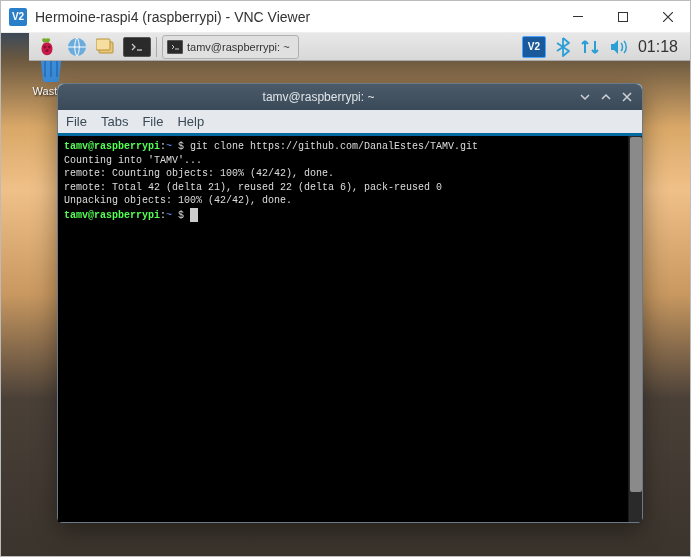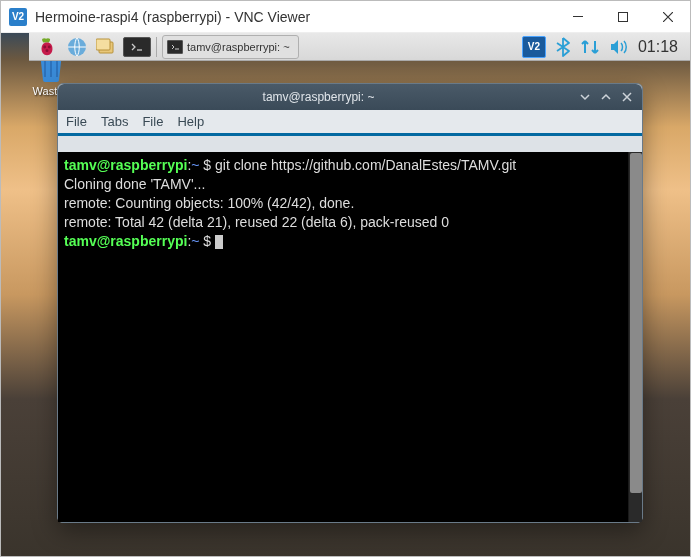--- a/index.html
+++ b/index.html
@@ -30,21 +30,21 @@
 
 .wasteb { position: absolute; left: 25px; top: 12px; text-align: center; z-index: 1; width: 50px; }
 .wasteb-icon { width: 36px; height: 38px; margin: 0 auto 2px; }
 .wasteb-label { color: #fff; font-size: 11px; text-shadow: 1px 1px 2px rgba(0,0,0,0.8); }
 
 .term-window { position: absolute; left: 56px; top: 50px; width: 586px; height: 440px; background: #dde2e7; border-radius: 6px; box-shadow: 0 8px 24px rgba(0,0,0,0.4); display: flex; flex-direction: column; z-index: 2; border: 1px solid #6a7a88; }
 .term-titlebar { height: 26px; background: linear-gradient(to bottom, #4a5a68, #3a4a58); border-radius: 6px 6px 0 0; display: flex; align-items: center; padding: 0 6px; color: #e0e5ea; font-size: 12px; }
 .term-title { flex: 1; text-align: center; }
 .term-wbtn { width: 18px; height: 18px; margin-left: 3px; display: flex; align-items: center; justify-content: center; font-size: 11px; color: #d0d5da; border-radius: 2px; }
 .term-menubar { height: 26px; background: #e5e9ed; display: flex; align-items: center; padding: 0 8px; gap: 14px; font-size: 13px; color: #3a4a55; border-bottom: 3px solid #0369a1; }
-.term-body { flex: 1; background: #000; font-family: Liberation Sans, sans-serif; font-size: 14px; line-height: 1.35; padding: 4px 6px; color: #ddd; overflow: hidden; position: relative; margin-top: 16px; }
+.term-body { flex: 1; background: #000; font-family: Liberation Mono, monospace; font-size: 10px; line-height: 1.35; padding: 4px 6px; color: #ddd; overflow: hidden; position: relative; }
 .term-scroll { position: absolute; right: 0; top: 0; bottom: 0; width: 14px; background: #2a2a2a; border-left: 1px solid #1a1a1a; }
 .term-thumb { width: 12px; margin: 1px; height: 92%; background: #8a8a8a; border-radius: 2px; }
 .green { color: #55ff55; font-weight: bold; }
 .blue { color: #6a9aff; }
 .cursor { display: inline-block; width: 8px; height: 14px; background: #ccc; vertical-align: middle; }
 </style>
 </head>
 <body>
 
 <div class="win-frame">
@@ -165,23 +165,24 @@
         </div>
       </div>
       <div class="term-menubar">
         <span>File</span>
         <span>Tabs</span>
         <span>File</span>
         <span>Help</span>
       </div>
       <div class="term-body">
         <div><span class="green">tamv@raspberrypi</span><span>:</span><span class="blue">~</span><span> $ </span><span>git clone https://github.com/DanalEstes/TAMV.git</span></div>
-        <div>Cloning done 'TAMV'...</div>
+        <div>Counting into 'TAMV'...</div>
         <div>remote: Counting objects: 100% (42/42), done.</div>
         <div>remote: Total 42 (delta 21), reused 22 (delta 6), pack-reused 0</div>
+        <div>Unpacking objects: 100% (42/42), done.</div>
         <div><span class="green">tamv@raspberrypi</span><span>:</span><span class="blue">~</span><span> $ </span><span class="cursor"></span></div>
         <div class="term-scroll">
           <div class="term-thumb"></div>
         </div>
       </div>
     </div>
 
   </div>
 </div>
 

